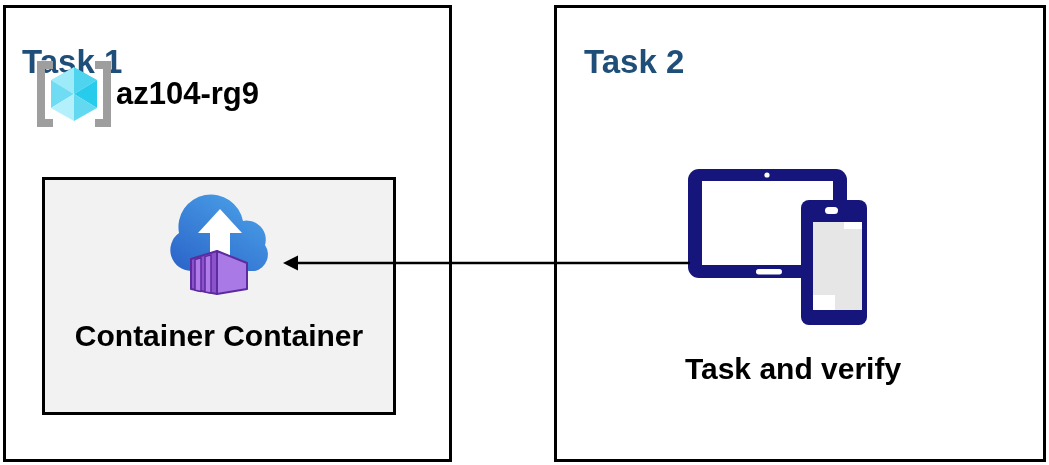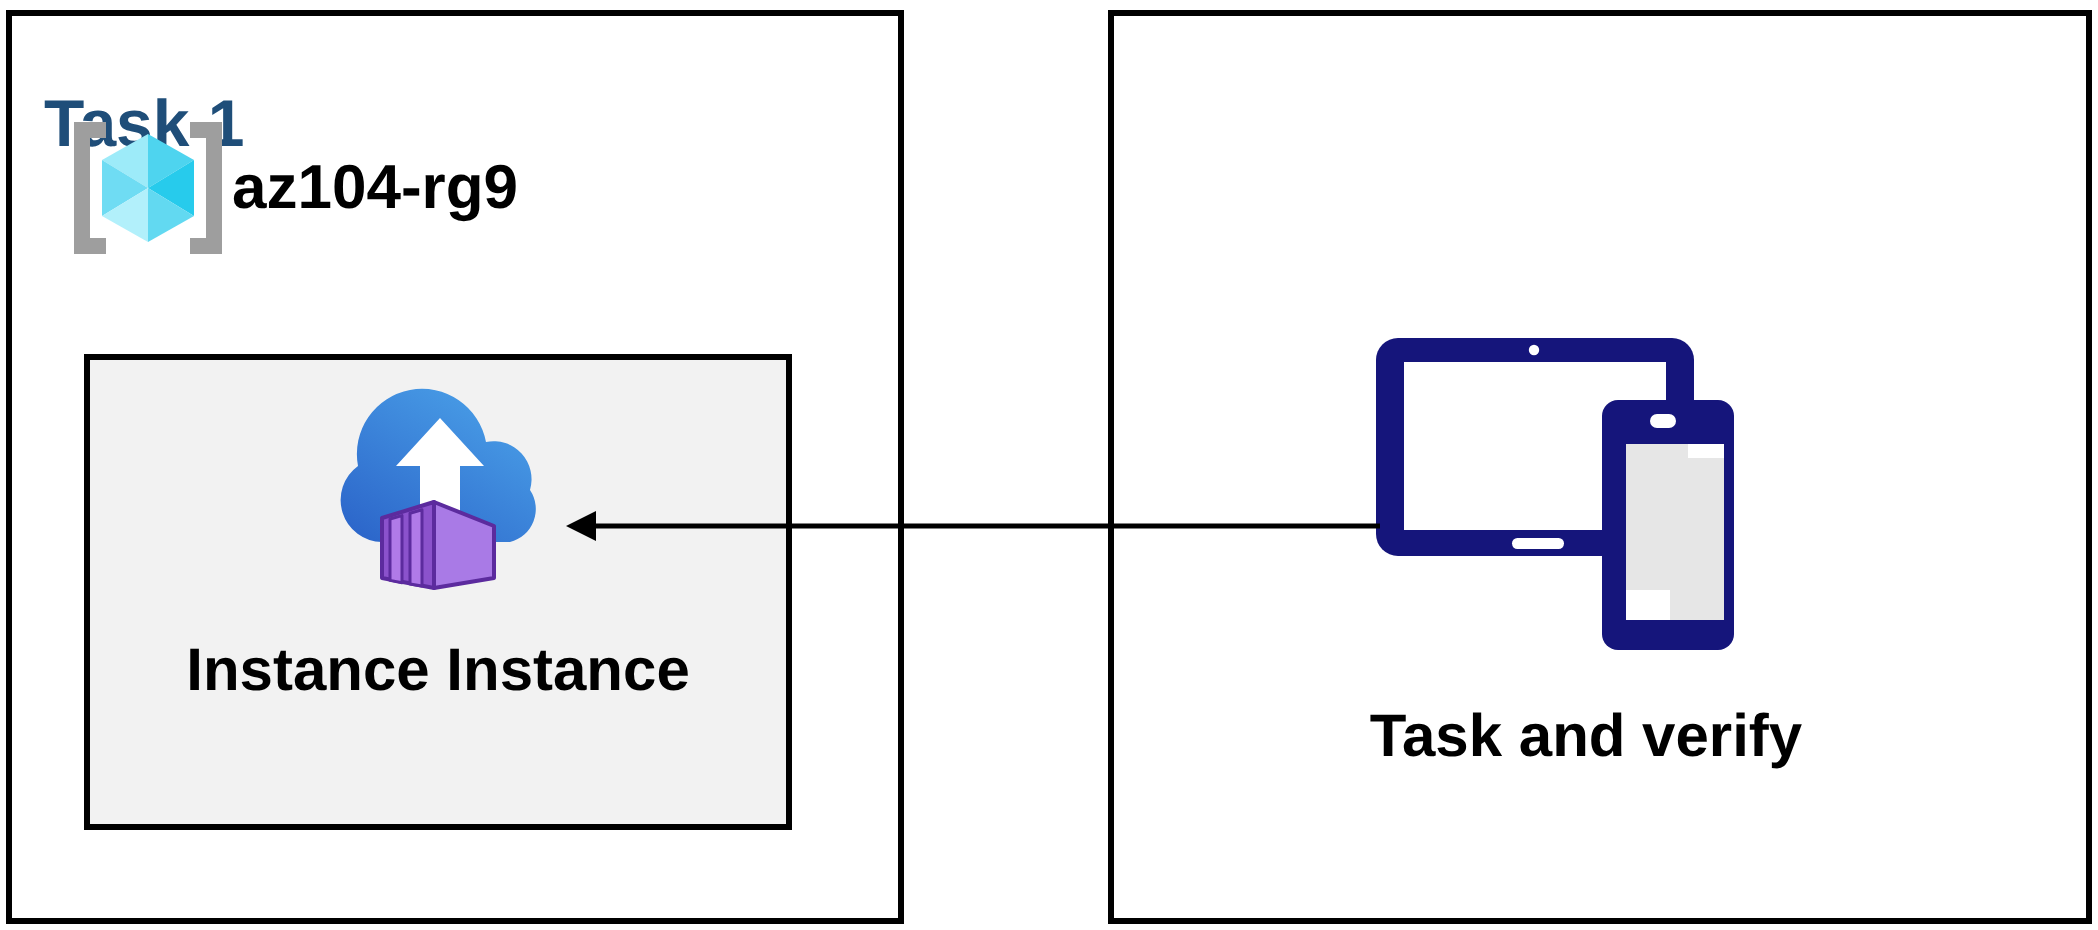--- a/index.html
+++ b/index.html
@@ -94,25 +94,26 @@
         </defs>
         <path class="cloud" d="M32,88 A21,21 0 0 1 20,50 A27,27 0 0 1 84,38 A19,19 0 0 1 106,62 A17,17 0 0 1 96,88 Z"></path>
         <polygon class="up-arrow" points="61,26 83,50 71,50 71,74 51,74 51,50 39,50"></polygon>
         <g>
           <polygon class="ct-side" points="58,68 88,80 88,106 58,111"></polygon>
           <polygon class="ct-front" points="32,76 58,68 58,111 32,106"></polygon>
           <polygon class="ct-stripe" points="36,76.5 42,74.8 42,108.4 36,107.2"></polygon>
           <polygon class="ct-stripe" points="46,73.6 52,71.9 52,110 46,109"></polygon>
         </g>
       </svg>
-      <div class="inner-label">Instance Instance</div>
+      <div class="inner-label">Container Container</div>
     </div>
   </section>
 
   <section class="task-box task2">
+    <h2 class="task-title">Task 2</h2>
 
     <svg class="devices-icon" width="186" height="162" viewBox="0 0 186 162">
       <g>
         <rect class="navy" x="2" y="3" width="159" height="109" rx="11"></rect>
         <rect class="screen-white" x="16" y="15" width="131" height="84"></rect>
         <circle class="screen-white" cx="81" cy="9" r="2.6"></circle>
         <rect class="screen-white" x="70" y="103" width="26" height="5.5" rx="2.7"></rect>
       </g>
       <g>
         <rect class="navy" x="115" y="34" width="66" height="125" rx="8"></rect>

